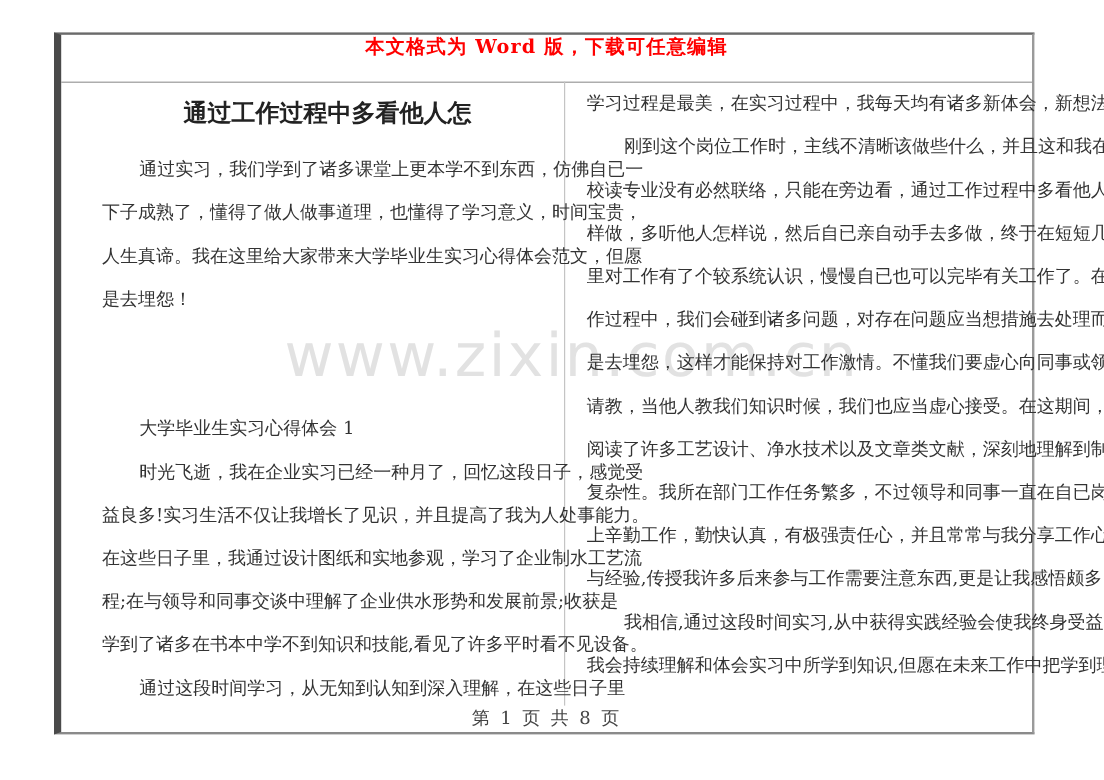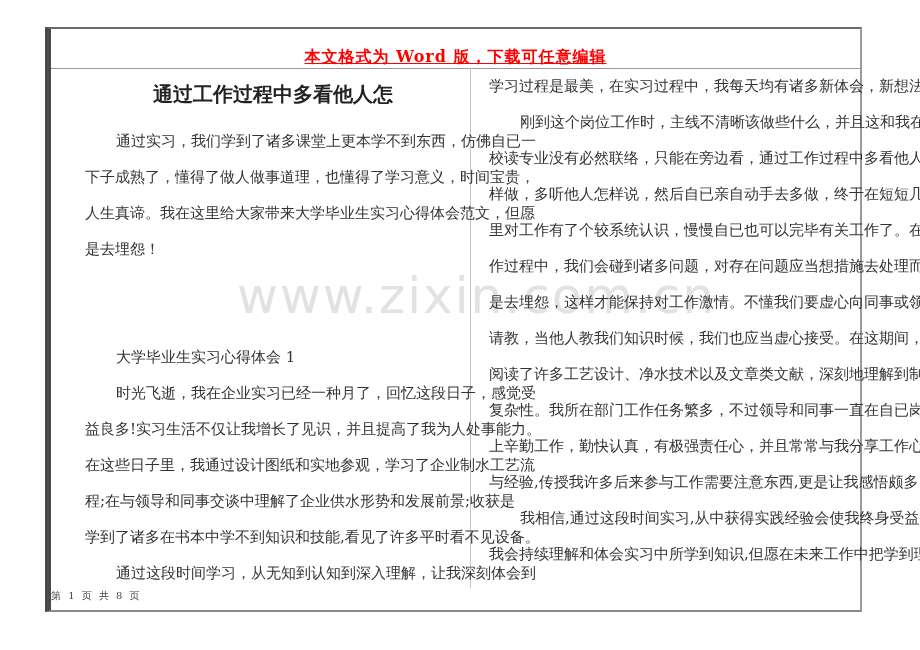--- a/index.html
+++ b/index.html
@@ -13,25 +13,24 @@
     position:absolute; left:45px; top:27px; width:817px; height:585px;
     box-sizing:border-box; background:#fff;
     border-top:2px solid #6a6a6a;
     border-right:2px solid #9a9a9a;
     border-bottom:2px solid #8a8a8a;
     border-left:6px solid #4a4a4a;
   }
   .doc-header {
     position:absolute; left:0; right:0; top:0; height:39px;
     border-bottom:1px solid #999;
-    display:flex; align-items:flex-end; justify-content:center;
+    display:flex; align-items:flex-start; justify-content:center;
     color:var(--notice-red,#f00); font-weight:bold; font-size:16px;
     letter-spacing:1px;
     font-family:"DejaVu Serif","Liberation Serif",serif;
-    text-decoration:underline;
   }
   .watermark {
     position:absolute; left:186px; top:238px; z-index:1;
     font-family:"DejaVu Sans","Liberation Sans",sans-serif;
     font-size:50px; color:var(--watermark-gray,#e2e2e2);
     letter-spacing:2px; white-space:nowrap; user-select:none;
   }
   .col-divider {
     position:absolute; left:419px; top:39px; width:1px; height:520px;
     background:#c4c4c4; z-index:0;
@@ -43,21 +42,21 @@
   }
   .col {
     position:absolute; z-index:2; font-size:15px; color:#333;
   }
   .col.left  { left:34px;  top:94px; width:382px; }
   .col.right { left:438px; top:39px; width:378px; }
   .line { height:36px; line-height:36px; white-space:nowrap; letter-spacing:0; }
   .line.indent { padding-left:31px; }
   .doc-footer {
     position:absolute; left:0; right:0; top:560px; height:14px;
-    text-align:left; font-size:10px; color:#444; letter-spacing:2px;
+    text-align:center; font-size:15px; color:#444; letter-spacing:2px;
     z-index:2;
   }
 </style>
 </head>
 <body style="--notice-red: #ff0000; --watermark-gray: #e2e2e2;">
 
 <div class="page">
 
   <div class="doc-header">
     <span>本文格式为 Word 版，下载可任意编辑</span>
@@ -75,21 +74,21 @@
       <div class="line">人生真谛。我在这里给大家带来大学毕业生实习心得体会范文，但愿</div>
       <div class="line">是去埋怨！</div>
       <div class="line"></div>
       <div class="line"></div>
       <div class="line indent">大学毕业生实习心得体会 1</div>
       <div class="line indent">时光飞逝，我在企业实习已经一种月了，回忆这段日子，感觉受</div>
       <div class="line">益良多!实习生活不仅让我增长了见识，并且提高了我为人处事能力。</div>
       <div class="line">在这些日子里，我通过设计图纸和实地参观，学习了企业制水工艺流</div>
       <div class="line">程;在与领导和同事交谈中理解了企业供水形势和发展前景;收获是</div>
       <div class="line">学到了诸多在书本中学不到知识和技能,看见了许多平时看不见设备。</div>
-      <div class="line indent">通过这段时间学习，从无知到认知到深入理解，让我深刻体会到</div>
+      <div class="line indent">通过这段时间学习，从无知到认知到深入理解，在这些日子里</div>
     </div>
 
   <div class="col right">
       <div class="line">学习过程是最美，在实习过程中，我每天均有诸多新体会，新想法。</div>
       <div class="line indent">刚到这个岗位工作时，主线不清晰该做些什么，并且这和我在学</div>
       <div class="line">校读专业没有必然联络，只能在旁边看，通过工作过程中多看他人怎</div>
       <div class="line">样做，多听他人怎样说，然后自已亲自动手去多做，终于在短短几天</div>
       <div class="line">里对工作有了个较系统认识，慢慢自已也可以完毕有关工作了。在工</div>
       <div class="line">作过程中，我们会碰到诸多问题，对存在问题应当想措施去处理而不</div>
       <div class="line">是去埋怨，这样才能保持对工作激情。不懂我们要虚心向同事或领导</div>

